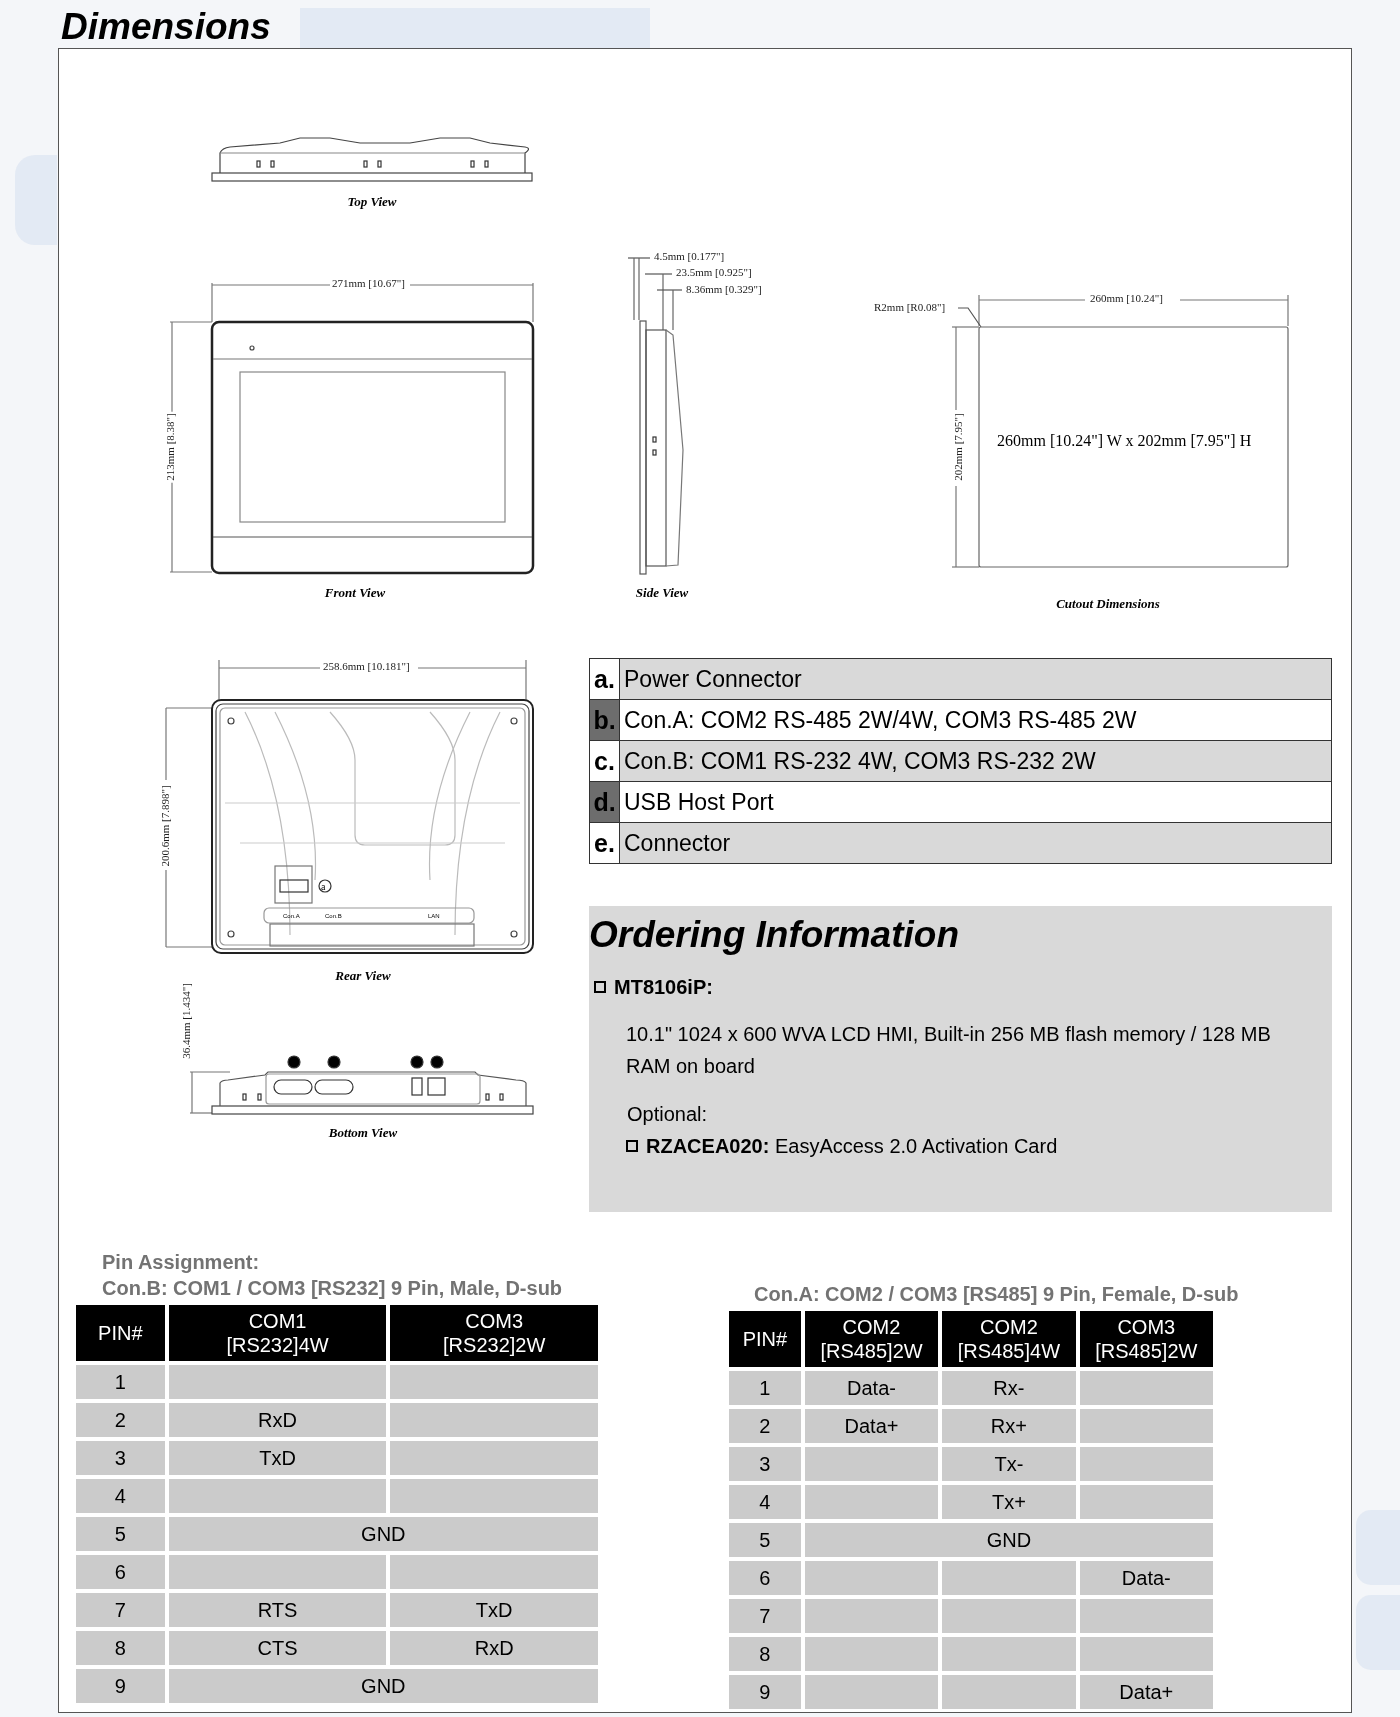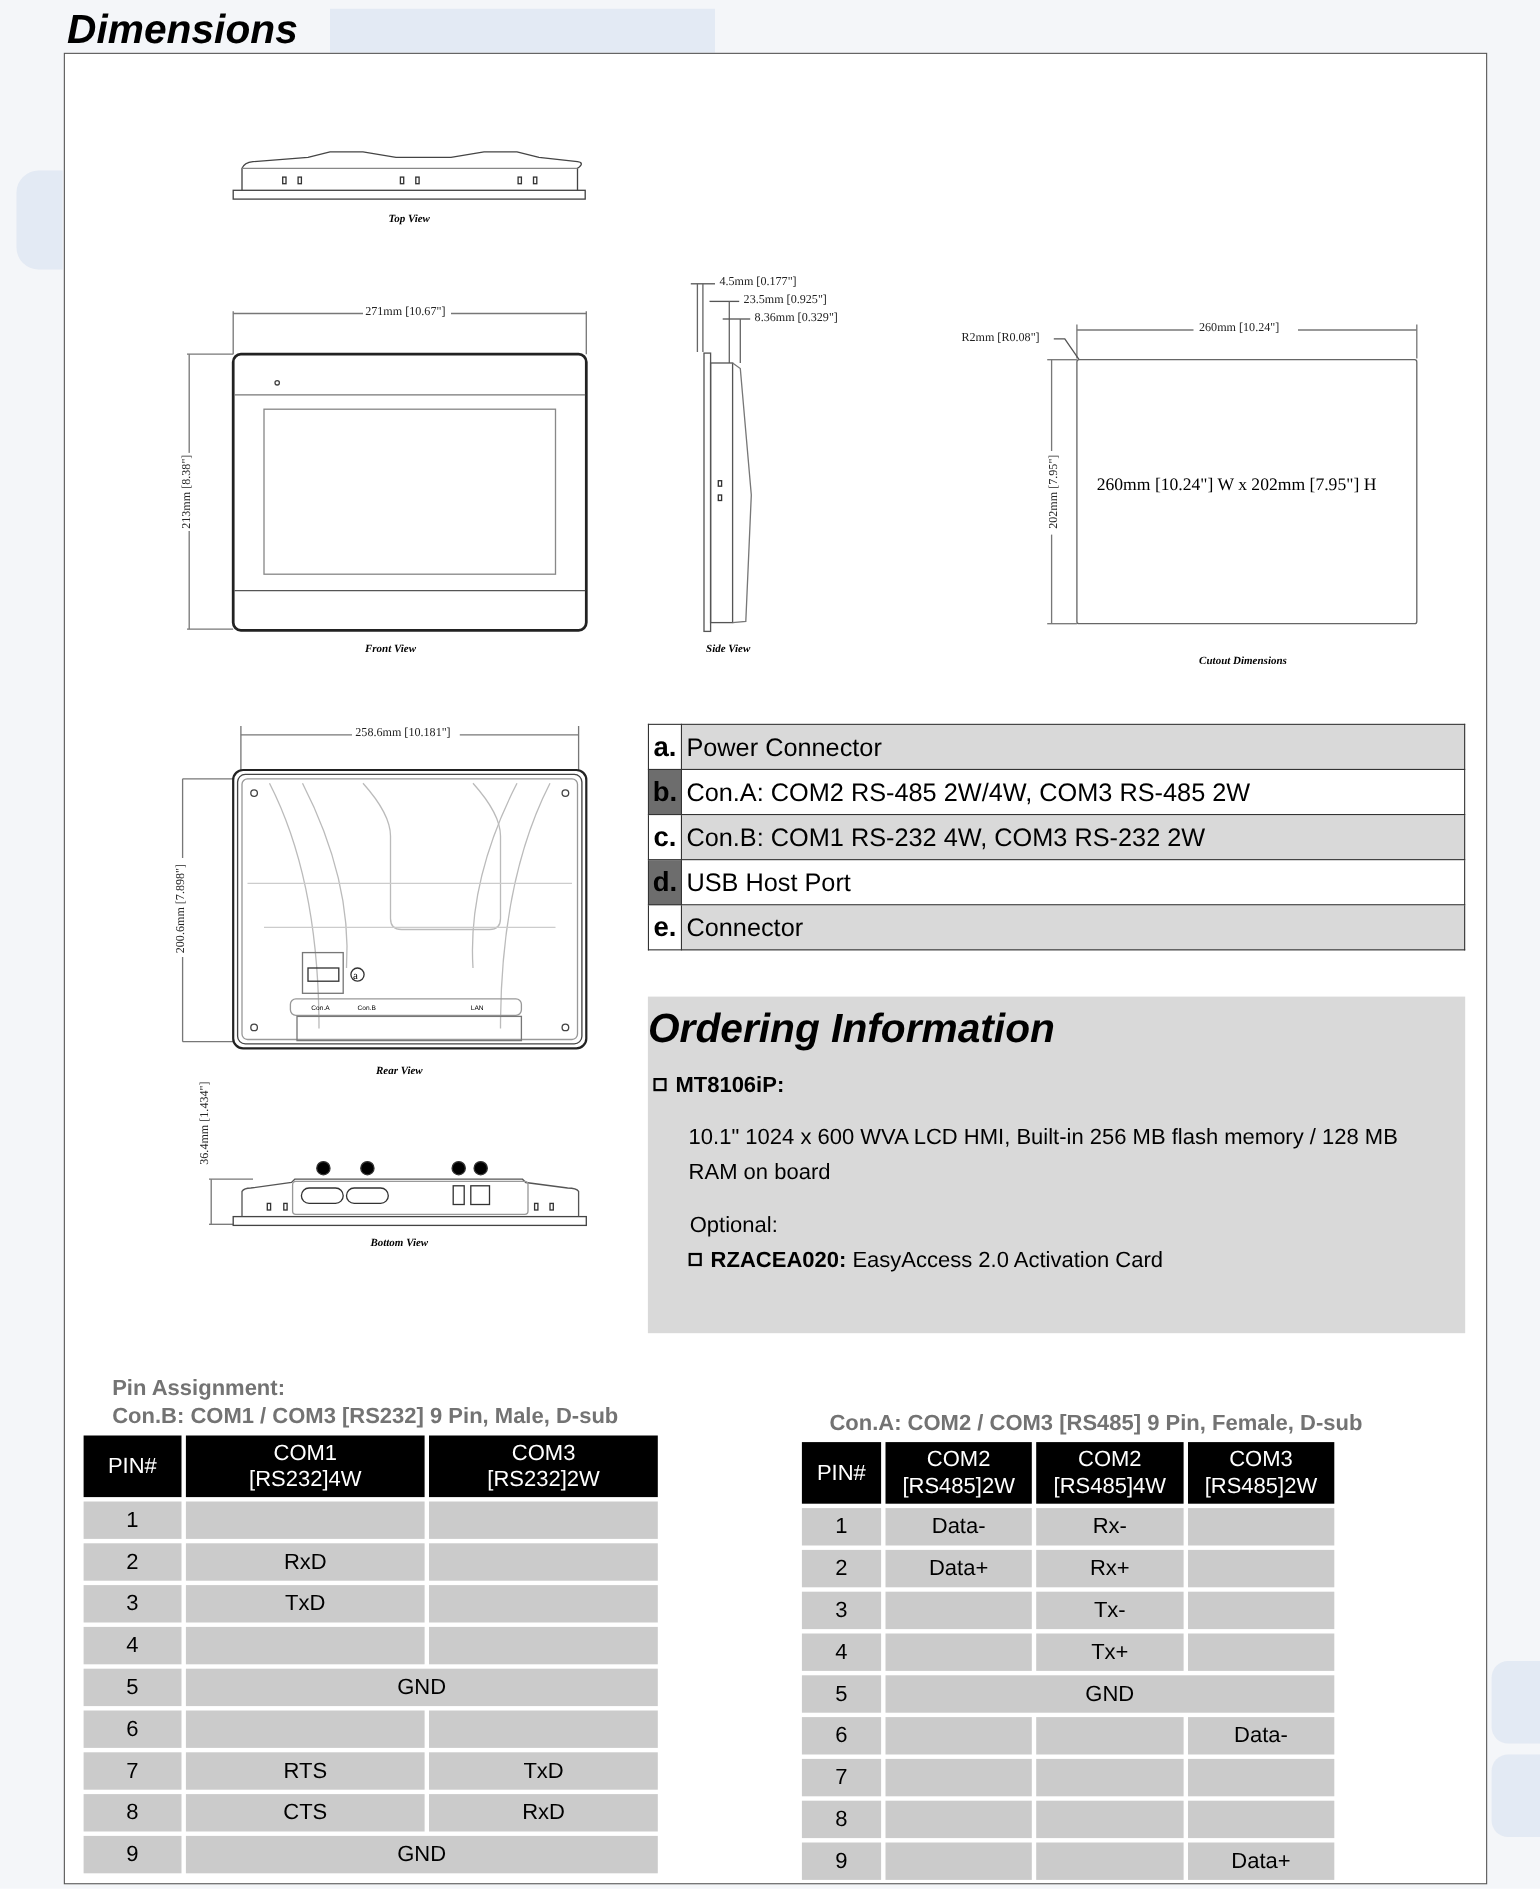--- a/index.html
+++ b/index.html
@@ -15,21 +15,21 @@
     font-family:"Liberation Sans", sans-serif; font-weight:bold; font-style:italic;
     font-size:37px; letter-spacing:0; color:#000000;
   }
   .frame {
     position:absolute; left:58px; top:48px; width:1294px; height:1665px;
     background:#fff; border:1.5px solid #555; box-sizing:border-box;
   }
   .drawing { position:absolute; left:0; top:0; }
   .caption {
     position:absolute; font-family:"Liberation Serif", serif; font-style:italic;
-    font-weight:bold; font-size:10px; text-align:center; white-space:nowrap;
+    font-weight:bold; font-size:13px; text-align:center; white-space:nowrap;
   }
   .dim {
     position:absolute; font-family:"Liberation Serif", serif; font-size:11px;
     white-space:nowrap; background:#fff; padding:0 2px; color:#222;
   }
   .dim.v { transform:rotate(-90deg); transform-origin:center center; }
 
   
   .legend {
     position:absolute; left:589px; top:658px; width:743px;
@@ -199,21 +199,21 @@
         <text x="413" y="1066" stroke="none">d</text>
       <circle cx="437" cy="1062" r="6" stroke="#333"></circle>
         <text x="434" y="1066" stroke="none">e</text>
     </g>
   </g>
 </svg>
 
 <div class="caption" style="left:322px;top:194px;width:100px;">Top View</div>
 <div class="caption" style="left:305px;top:585px;width:100px;text-align:center;">Front View</div>
 <div class="caption" style="left:612px;top:585px;width:100px;">Side View</div>
-<div class="caption" style="left:1050px;top:596px;width:160px;">Cutout Dimensions</div>
+<div class="caption" style="left:1028px;top:596px;width:160px;">Cutout Dimensions</div>
 <div class="caption" style="left:313px;top:968px;width:100px;">Rear View</div>
 <div class="caption" style="left:313px;top:1125px;width:100px;">Bottom View</div>
 
 <div class="dim" style="left:330px;top:277px;">271mm [10.67"]</div>
 <div class="dim v" style="left:134px;top:441px;">213mm [8.38"]</div>
 <div class="dim" style="left:652px;top:250px;">4.5mm [0.177"]</div>
 <div class="dim" style="left:674px;top:266px;">23.5mm [0.925"]</div>
 <div class="dim" style="left:684px;top:283px;">8.36mm [0.329"]</div>
 <div class="dim" style="left:872px;top:301px;">R2mm [R0.08"]</div>
 <div class="dim" style="left:1088px;top:292px;">260mm [10.24"]</div>

